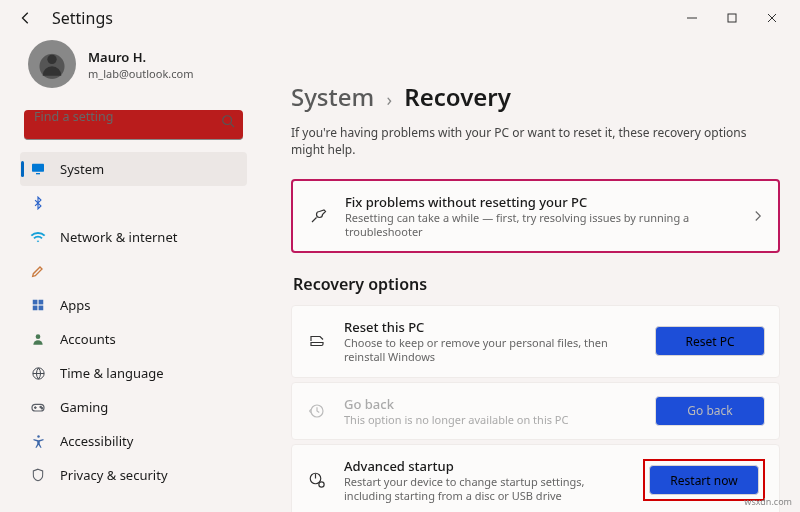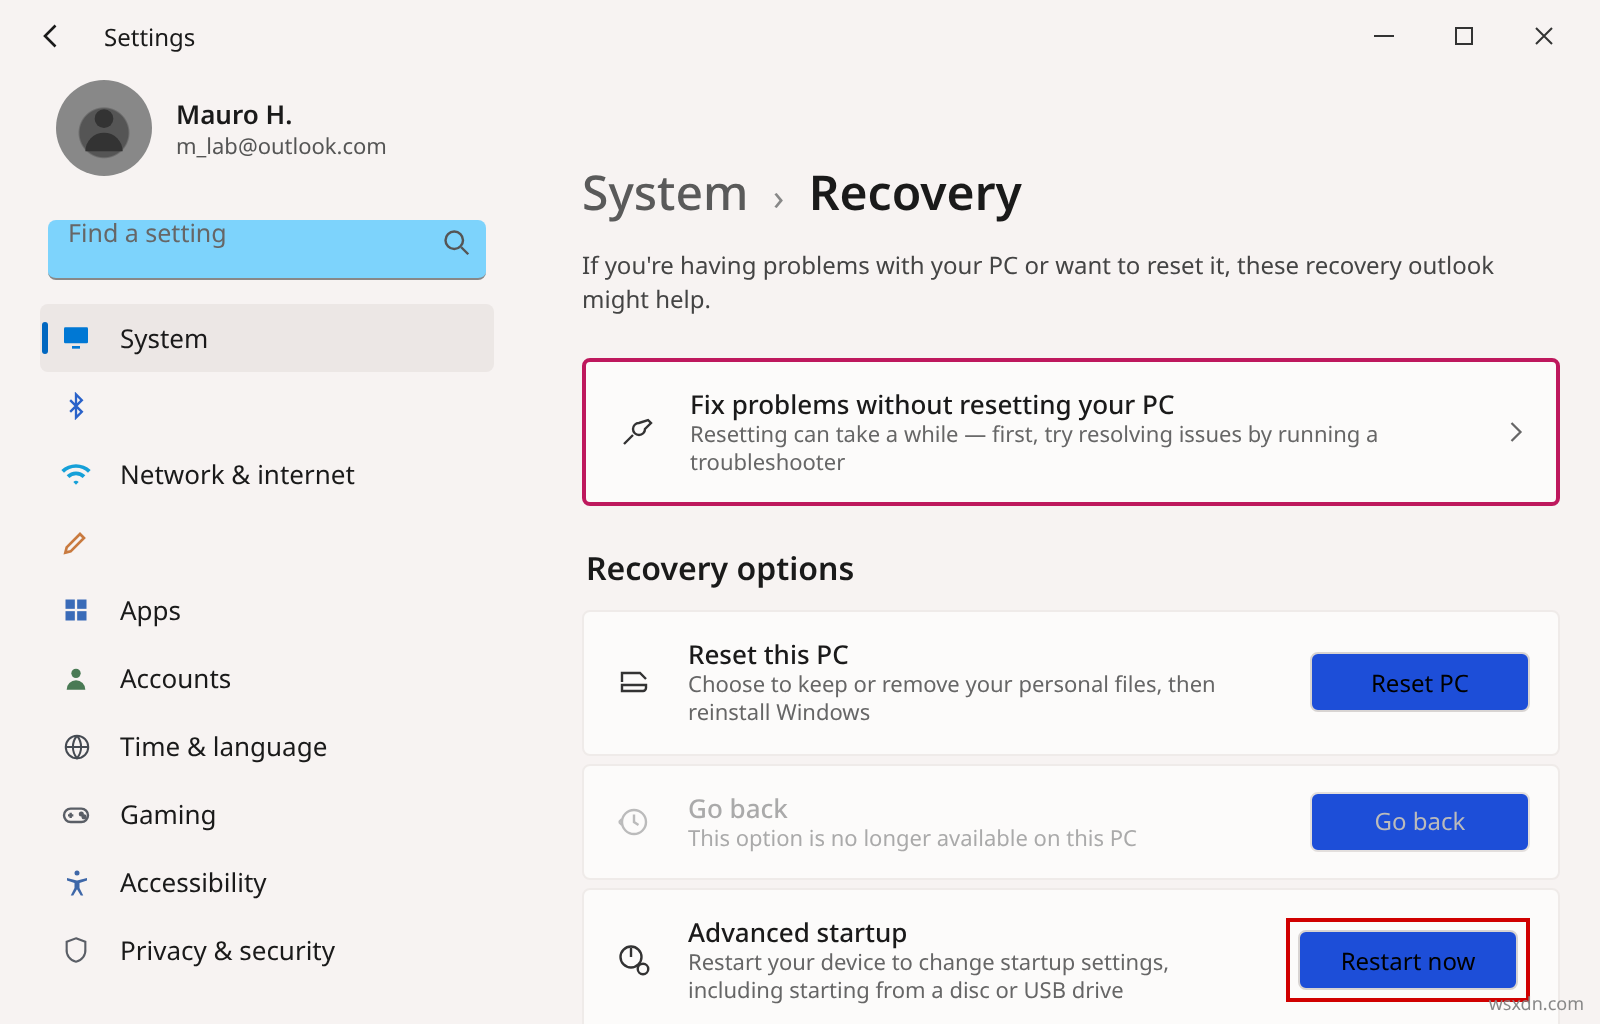--- a/index.html
+++ b/index.html
@@ -1,30 +1,30 @@
 <!DOCTYPE html>
 <html><head>
 <meta charset="utf-8">
 <style>
   * { box-sizing: border-box; margin: 0; padding: 0; font-family: "Segoe UI", system-ui, sans-serif; }
   body { width: 800px; height: 512px; background: #f7f3f2; overflow: hidden; color: #1a1a1a; }
   .titlebar { height: 36px; display: flex; align-items: center; padding: 0 8px; }
   .back-btn { width: 36px; height: 36px; display:flex; align-items:center; justify-content:center; color:#1a1a1a; }
-  .title { font-size: 12px; margin-left: 8px; }
+  .title { font-size: 16px; margin-left: 8px; }
   .win-controls { margin-left: auto; display: flex; gap: 0; }
   .win-controls div { width: 40px; height: 36px; display:flex; align-items:center; justify-content:center; }
   .content { display:flex; height: calc(512px - 36px); }
   .sidebar { width: 243px; padding: 0 8px 8px 8px; border-right: none; display:flex; flex-direction:column;margin-left:12px; }
   .profile { display:flex; align-items:center; gap: 12px; padding: 4px 8px 16px 8px; }
   .avatar { width: 48px; height: 48px; border-radius: 50%; background: radial-gradient(circle at 50% 55%, #555 0 12px, #888 13px 24px); display:flex; align-items:center; justify-content:center; }
   .avatar svg { width: 28px; height: 28px; }
   .profile-name { font-size: 13px; font-weight: 600; }
   .profile-email { font-size: 11px; color: #555; }
   .search { position: relative; margin: 0 4px 12px 4px; }
-  .search input { width: 100%; height: 30px; border: none; border-bottom: 1px solid #888; background: #7dd3fc; border-radius: 4px; padding: 0 28px 16px 10px; font-size: 12.5px; }
+  .search input { width: 100%; height: 30px; border: none; border-bottom: 1px solid #888; background: #b91c1c; border-radius: 4px; padding: 0 28px 16px 10px; font-size: 12.5px; }
   .search input::placeholder { color: #666; }
   .search .sicon { position:absolute; right:8px; top:7px; color:#555; }
   .navlist { flex:1; overflow-y: auto; }
   .navitem { display:flex; align-items:center; gap: 14px; height: 34px; padding: 0 10px; border-radius: 4px; font-size: 13px; cursor: pointer; position:relative; }
   .navitem.selected { background: #ece7e5; }
   .navitem.selected::before { content:""; position:absolute; left:1px; top:9px; bottom:9px; width:3px; background:#0067c0; border-radius:2px; }
   .navicon { width:16px; height:16px; display:flex; align-items:center; justify-content:center; }
   .main { flex:1; padding: 44px 20px 0 36px; overflow-y:auto; }
   .crumbs { font-size: 24px; margin-bottom: 12px; }
   .crumbs .c1 { color:#5a5a5a; font-weight:500; cursor:pointer; }
@@ -189,21 +189,21 @@
         </div>
       </div>
   </div>
 
   <div class="main">
     <div class="crumbs">
       <span class="c1">System</span>
       <span class="sep">›</span>
       <span class="c2">Recovery</span>
     </div>
-    <div class="subhead">If you're having problems with your PC or want to reset it, these recovery outlook might help.</div>
+    <div class="subhead">If you're having problems with your PC or want to reset it, these recovery options might help.</div>
 
     <div class="card">
       <div class="cicon">
         <svg width="18" height="18" viewBox="0 0 24 24" fill="none" stroke="#333" stroke-width="1.6">
             <path d="M14 6 a4 4 0 1 0 4 4 l4-4 -2-2 z M10 14 l-6 6"></path>
           </svg>
       </div>
       <div class="ctext">
         <div class="ctitle">Fix problems without resetting your PC</div>
         <div class="cdesc">Resetting can take a while — first, try resolving issues by running a troubleshooter</div>

